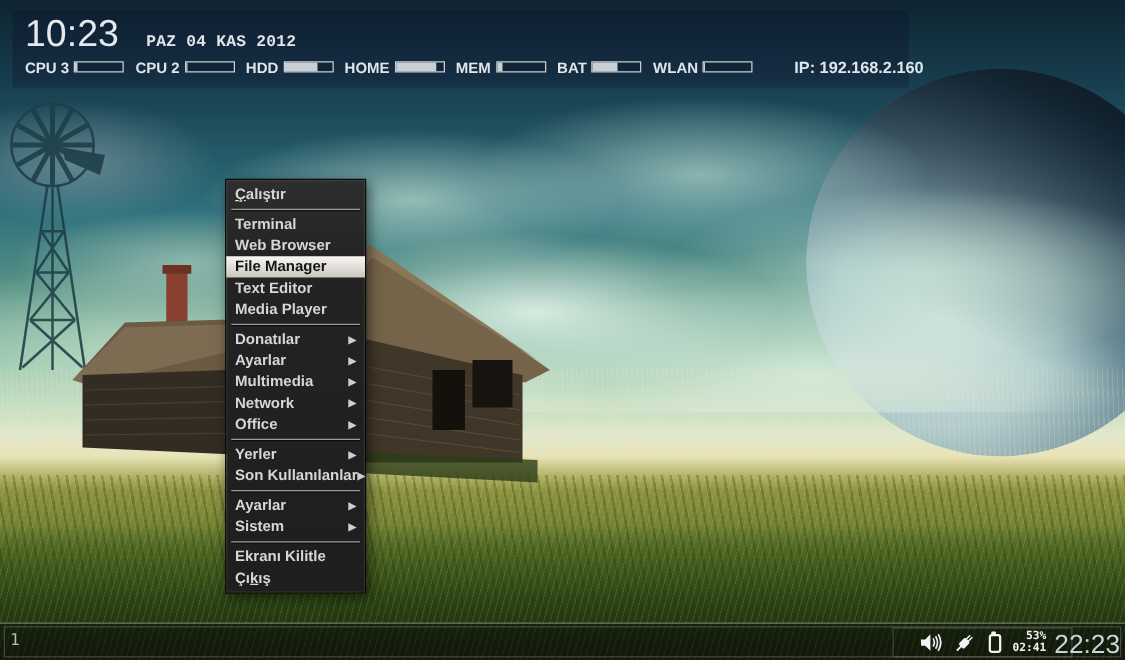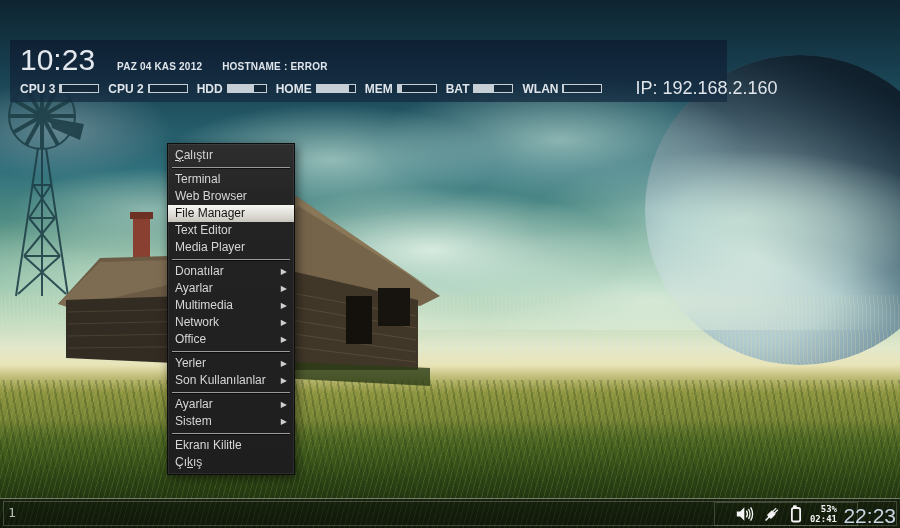--- a/index.html
+++ b/index.html
@@ -43,36 +43,36 @@
   .grass-blades{position:absolute;left:0;top:380px;width:900px;height:148px;
     background:repeating-linear-gradient(105deg,rgba(205,220,110,.13) 0 1px,transparent 1px 5px),
                repeating-linear-gradient(80deg,rgba(30,50,15,.25) 0 2px,transparent 2px 7px);}
   .vignette{position:absolute;inset:0;
     background:radial-gradient(ellipse 130% 120% at 50% 40%,transparent 60%,rgba(5,12,8,.45) 100%);}
   svg.scene{position:absolute;inset:0;}
 
   
   .top-panel{position:absolute;left:10px;top:8px;width:717px;height:62px;
     background:linear-gradient(180deg,rgba(14,30,50,.88) 0%,rgba(22,44,66,.78) 100%);
-    color:var(--panel-text);padding:5px 10px 0 10px;margin-top:32px;}
+    color:var(--panel-text);padding:5px 10px 0 10px;}
   .panel-row1{display:flex;align-items:baseline;white-space:nowrap;}
   .panel-clock{font-size:30px;line-height:30px;font-weight:400;color:#e4e9ee;margin-right:22px;}
-  .panel-info{font-size:10px;font-weight:600;margin-right:20px;letter-spacing:.2px;}
+  .panel-info{font-size:13px;font-weight:600;margin-right:20px;letter-spacing:.2px;font-family:Liberation Mono, monospace;}
   .panel-row2{display:flex;align-items:center;margin-top:3px;white-space:nowrap;font-size:12px;font-weight:600;}
   .meter{display:flex;align-items:center;margin-right:9px;}
   .meter-label{margin-right:4px;}
   .meter-bar{width:40px;height:9px;border:1px solid var(--meter);background:rgba(0,0,0,.15);}
   .meter-fill{height:100%;background:var(--meter);}
-  .panel-ip{margin-left:8px;font-size:18px;font-weight:400;padding-left:16px;}
+  .panel-ip{margin-left:8px;font-size:13px;font-weight:700;padding-left:16px;}
 
   
-  .menu{position:absolute;left:167px;top:143px;width:128px;
+  .menu{position:absolute;left:180px;top:143px;width:113px;
     background:linear-gradient(180deg,#2e2e2e 0%,#232323 20%,#1e1e1e 100%);
     border:1px solid #0d0d0d;box-shadow:inset 0 0 0 1px rgba(255,255,255,.07),2px 3px 10px rgba(0,0,0,.55);
-    padding:3px 0;font-size:12px;color:var(--menu-text);}
+    padding:3px 0;font-size:12px;color:var(--menu-text);font-weight:bold;}
   .menu-item{height:17px;line-height:17px;padding:0 7px;display:flex;align-items:center;
     justify-content:space-between;cursor:default;white-space:nowrap;}
   .menu-item.selected{background:linear-gradient(180deg,#f7f6f3 0%,#dedbd5 60%,#c8c5bf 100%);
     color:#141414;}
   .menu-item u{text-decoration:underline;}
   .submenu-arrow{font-size:8px;color:#cfcfcf;line-height:17px;}
   .menu-sep{height:1px;background:#9a9a9a;margin:3px 4px 3px 4px;box-shadow:0 1px 0 rgba(0,0,0,.6);}
 
   
   .taskbar{position:absolute;left:0;top:498px;width:900px;height:30px;
@@ -164,21 +164,20 @@
       <rect x="346" y="296" width="26" height="48" fill="#14100c"></rect>
       <polygon points="240,360 430,368 430,386 240,376" fill="#2c3c16" opacity="0.8"></polygon>
     </g>
   </svg>
   <div class="vignette"></div>
 
   <div class="top-panel">
     <div class="panel-row1">
       <span class="panel-clock">10:23</span>
       <span class="panel-info">PAZ 04 KAS 2012</span>
-      <span class="panel-info">HOSTNAME : ERROR</span>
     </div>
     <div class="panel-row2">
       <span class="meter">
           <span class="meter-label">CPU 3</span>
           <span class="meter-bar">
             <span class="meter-fill" style="display:block;width:4%"></span>
           </span>
         </span>
         <span class="meter">
           <span class="meter-label">CPU 2</span>

